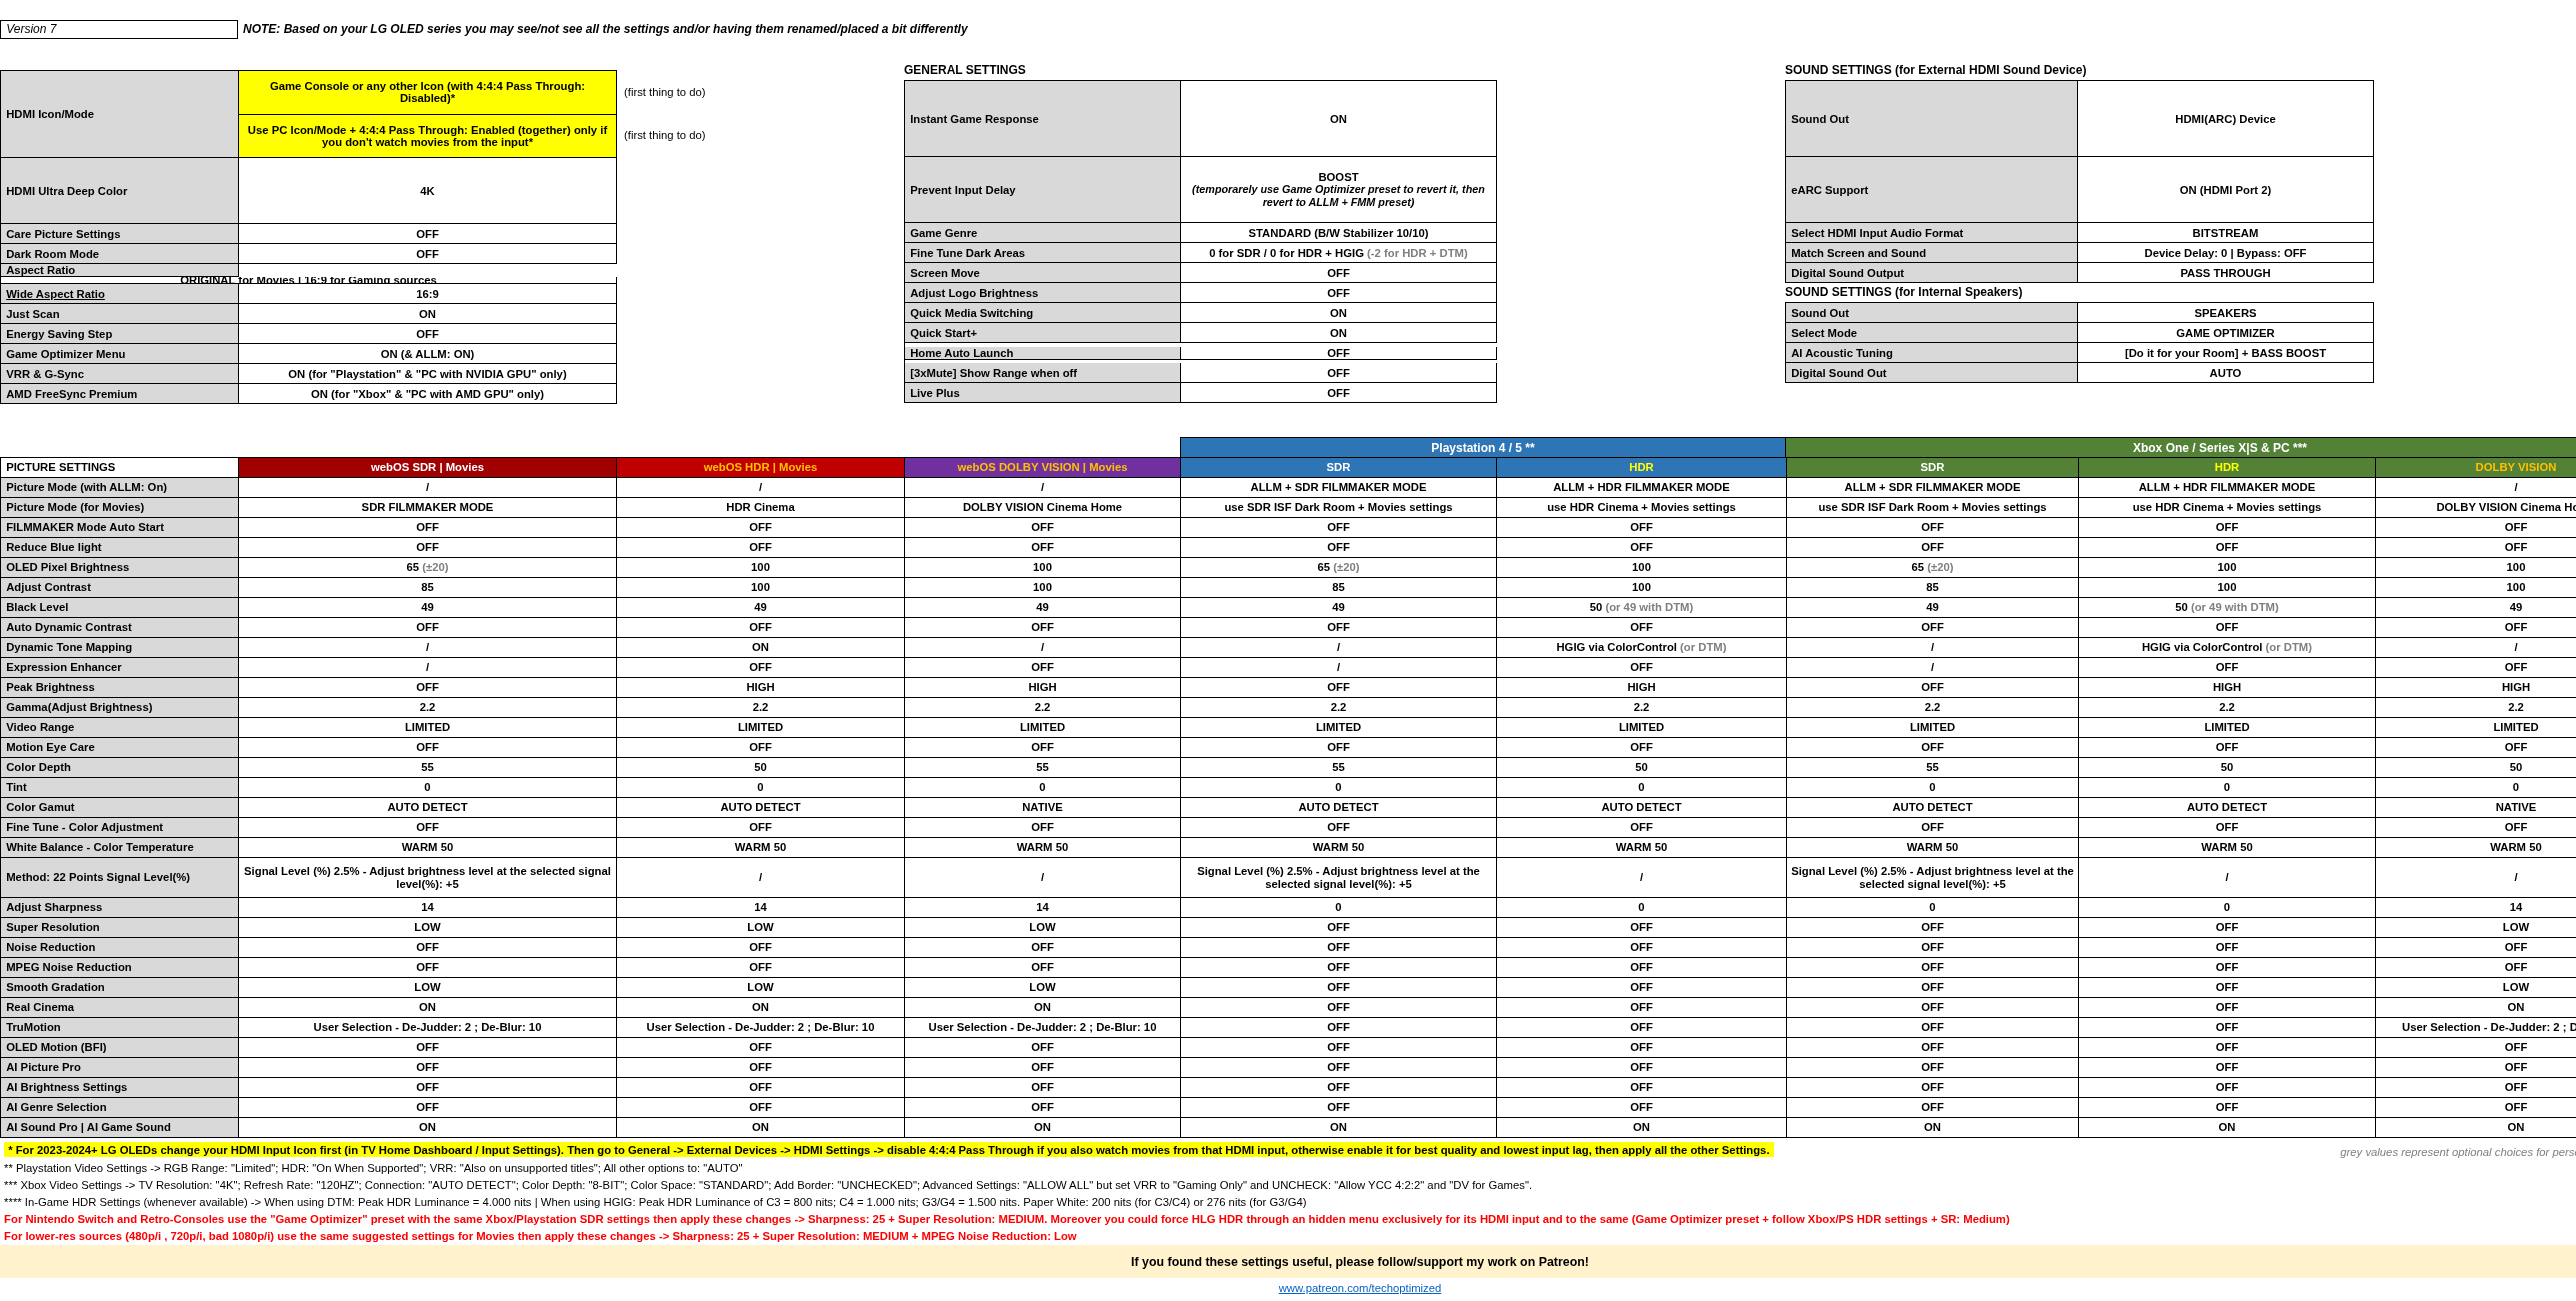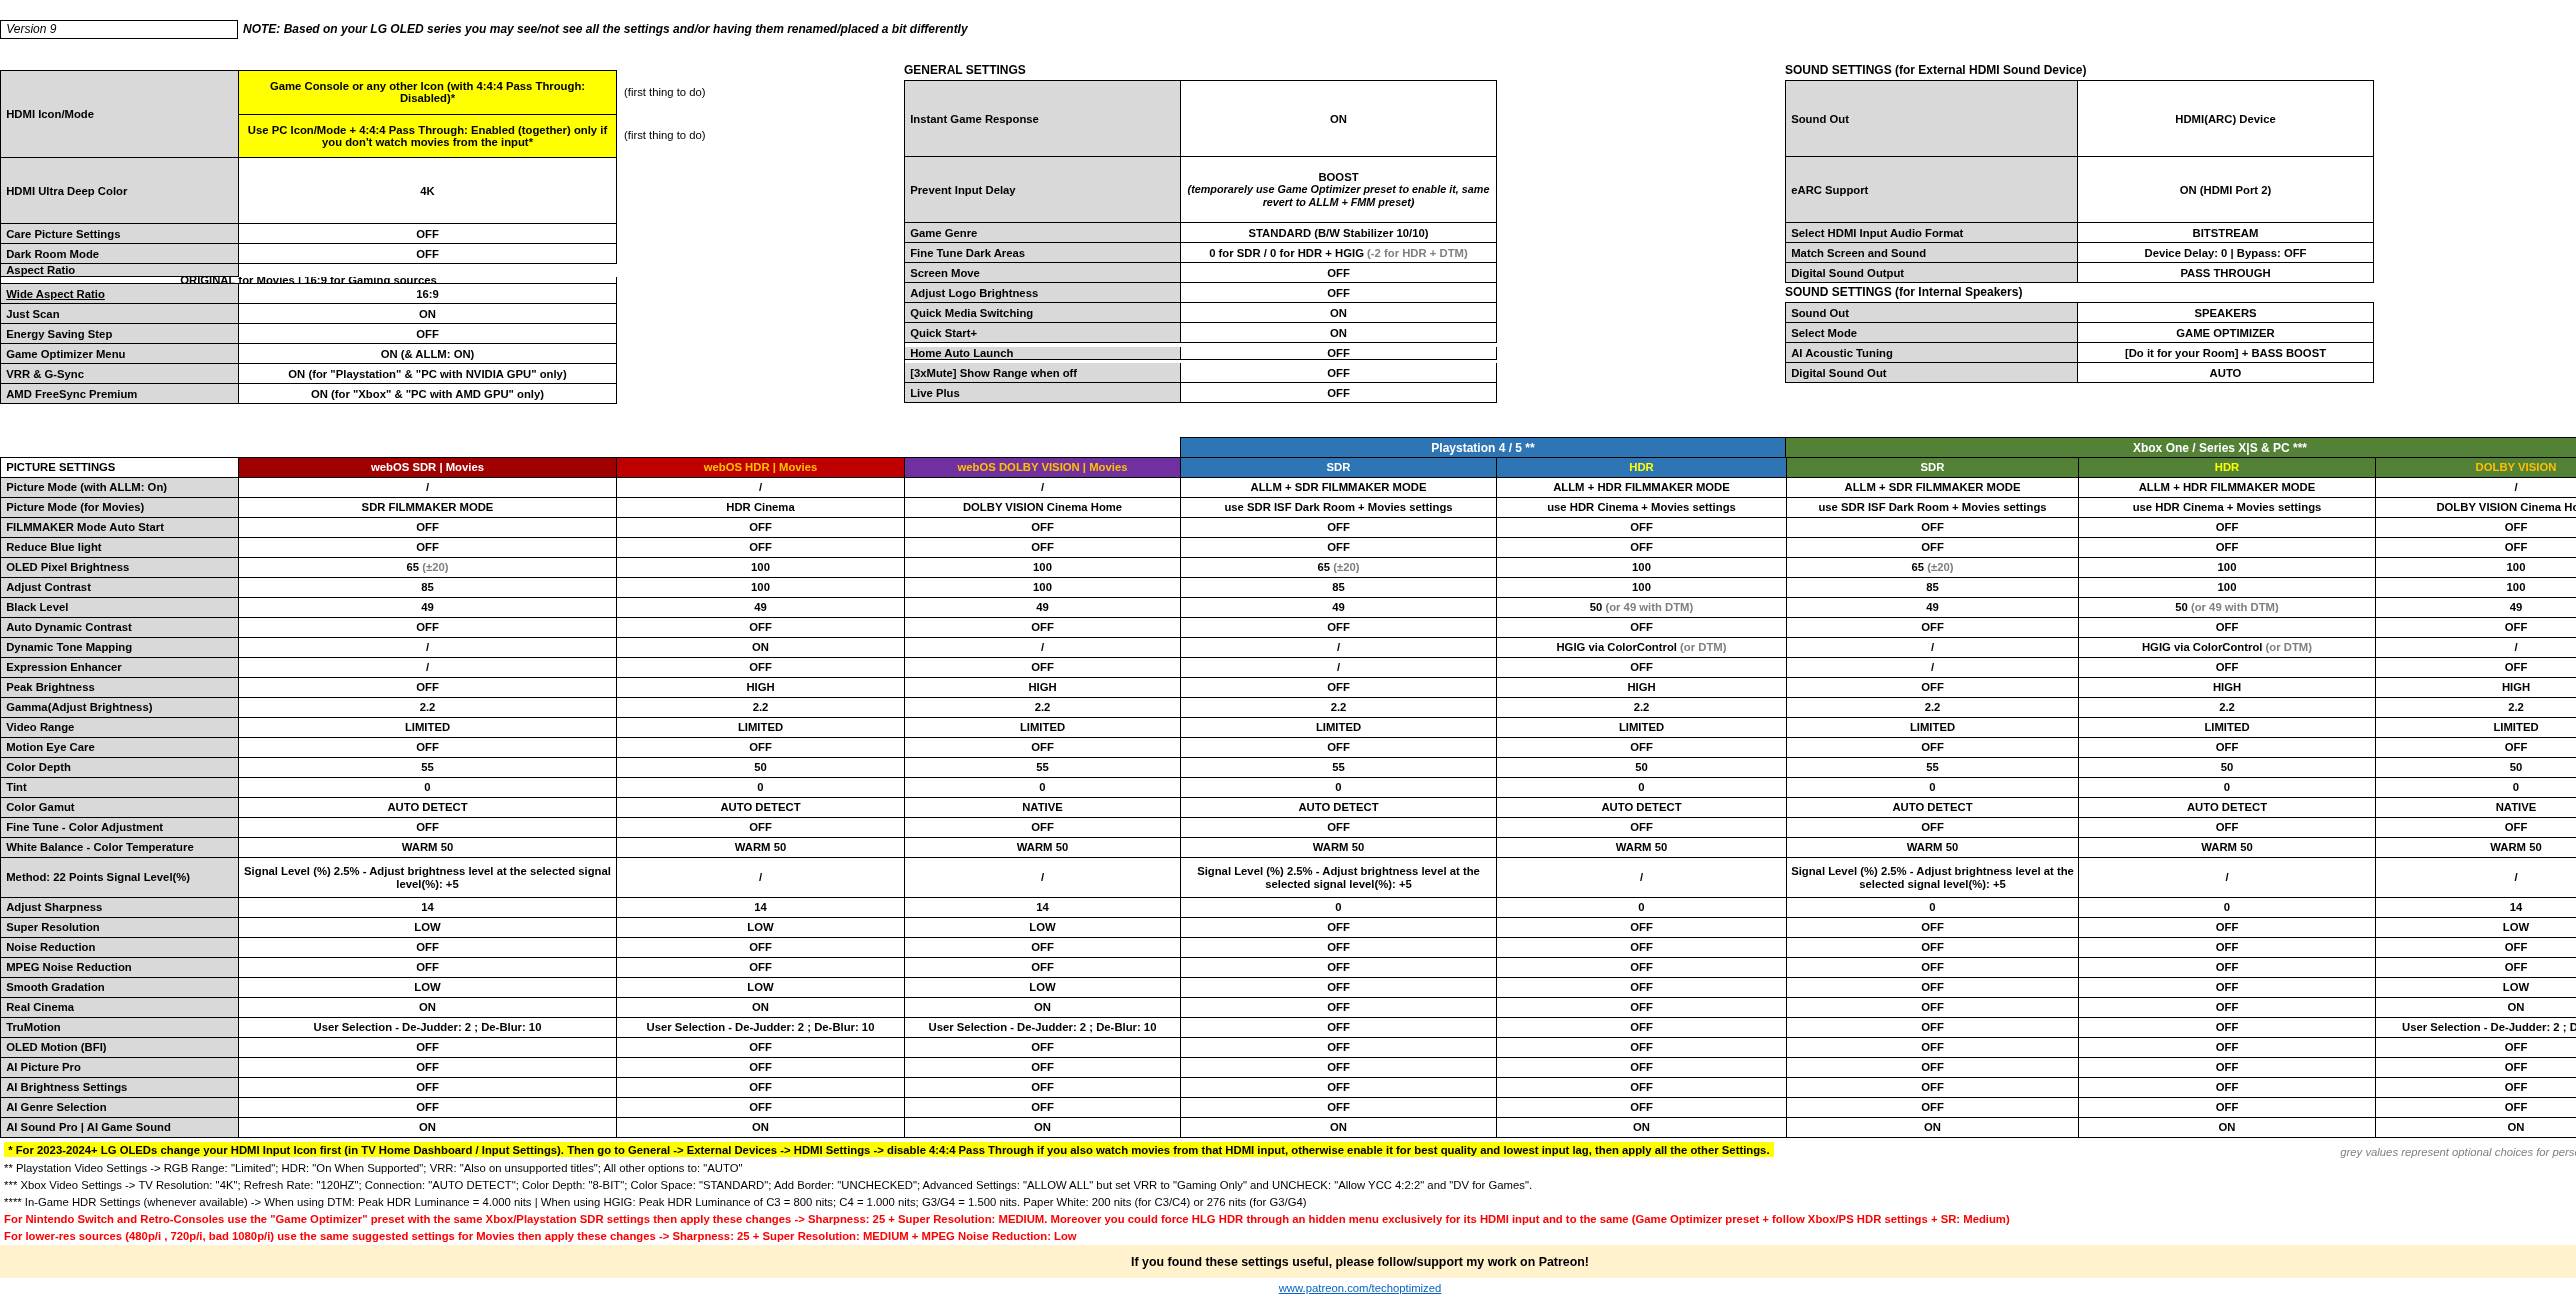--- a/index.html
+++ b/index.html
@@ -50,21 +50,21 @@
   .banner { position:absolute; left:0; top:1245px; width:2720px; height:33px; background:#FFF2CC;
             display:flex; align-items:center; justify-content:center; font-weight:bold; font-size:12.4px; }
   .plink-row { position:absolute; left:0; top:1282px; width:2720px; text-align:center; font-size:11.3px; }
   .plink-row a { color:#0563C1; text-decoration:underline; }
 </style>
 </head>
 <body>
 
 <div class="page">
 
-  <div class="box version-box">Version 9</div>
+  <div class="box version-box">Version 7</div>
   <div class="note">NOTE: Based on your LG OLED series you may see/not see all the settings and/or having them renamed/placed a bit differently</div>
 
   <div class="kv-table" id="hdmi-table" style="left:0;top:70px;width:617px;">
       <div class="trow" style="height: 87px;">
         <div class="tcell tlabel" style="width: 238px;">HDMI Icon/Mode</div>
         <div class="tcell tvalue stack">
           <div class="yellow-cell yc-first">Game Console or any other Icon (with 4:4:4 Pass Through: Disabled)*</div>
           <div class="yellow-cell">Use PC Icon/Mode + 4:4:4 Pass Through: Enabled (together) only if you don't watch movies from the input*</div>
         </div>
       </div>
@@ -137,21 +137,21 @@
       <div class="trow" style="height: 76px;">
         <div class="tcell tlabel" style="width: 276px;">Instant Game Response</div>
         <div class="tcell tvalue">
           <span>ON</span>
         </div>
       </div>
       <div class="trow" style="height: 66px;">
         <div class="tcell tlabel" style="width: 276px;">Prevent Input Delay</div>
         <div class="tcell tvalue with-note">
           <span>BOOST</span>
-          <div class="cell-note">(temporarely use Game Optimizer preset to enable it, same revert to ALLM + FMM preset)</div>
+          <div class="cell-note">(temporarely use Game Optimizer preset to revert it, then revert to ALLM + FMM preset)</div>
         </div>
       </div>
       <div class="trow" style="height: 20px;">
         <div class="tcell tlabel" style="width: 276px;">Game Genre</div>
         <div class="tcell tvalue">
           <span>STANDARD (B/W Stabilizer 10/10)</span>
         </div>
       </div>
       <div class="trow" style="height: 20px;">
         <div class="tcell tlabel" style="width: 276px;">Fine Tune Dark Areas</div>

